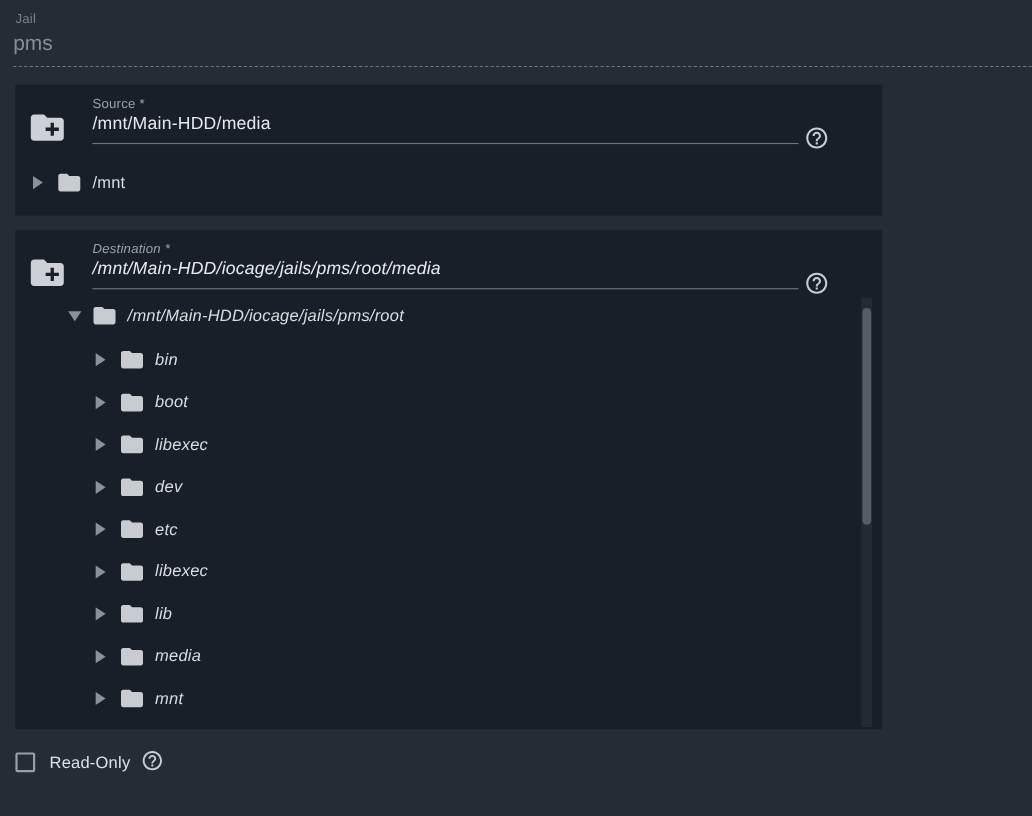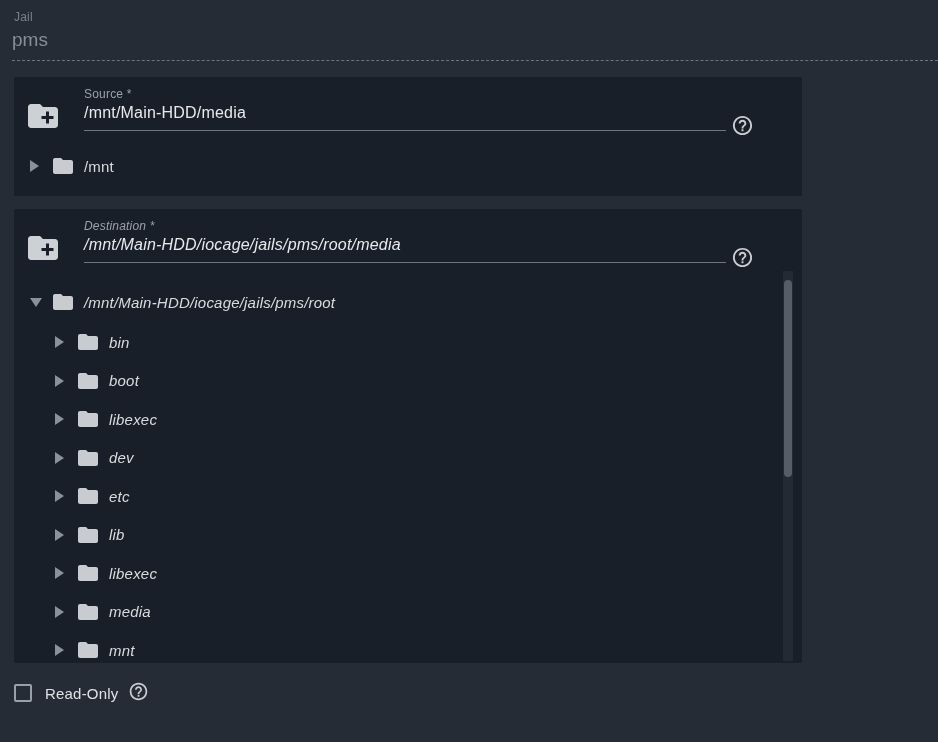--- a/index.html
+++ b/index.html
@@ -41,21 +41,21 @@
   }
   .help-btn{
     position:absolute;left:717px;top:37px;width:23px;height:23px;
     background:transparent;border:none;padding:0;cursor:pointer;
   }
   .help-btn svg{width:23px;height:23px;fill:#c9cdd1;}
 
   
   .tree{position:absolute;left:0;right:0;}
   .tree-src{top:68px;}
-  .tree-dest{top:72px;}
+  .tree-dest{top:57px;padding-left:32px;}
   .tree-row{display:flex;align-items:center;height:38px;cursor:pointer;}
   .tree-row.root{padding-left:16px;height:42px;}
   .tree-row.child{padding-left:41px;height:38.5px;}
   .toggle{width:13px;display:flex;align-items:center;justify-content:flex-start;margin-right:8px;flex:none;}
   .tri-right{width:0;height:0;border-left:9px solid #8b9199;border-top:6px solid transparent;border-bottom:6px solid transparent;}
   .tri-down{width:0;height:0;border-top:9px solid #8b9199;border-left:6px solid transparent;border-right:6px solid transparent;}
   .folder-ic{width:24px;height:24px;margin-right:9px;flex:none;}
   .folder-ic svg{width:24px;height:24px;fill:#c8cbd0;}
   .tree-label{font-size:15px;color:#d9dcdf;letter-spacing:.2px;white-space:nowrap;}
 
@@ -198,30 +198,30 @@
             </svg></span>
         <span class="tree-label">etc</span>
       </div>
       <div class="tree-row child">
         <span class="toggle">
             <span class="tri-right"></span>
           </span>
         <span class="folder-ic"><svg viewBox="0 0 24 24">
               <path d="M10 4H4c-1.1 0-2 .9-2 2v12c0 1.1.9 2 2 2h16c1.1 0 2-.9 2-2V8c0-1.1-.9-2-2-2h-8l-2-2z"></path>
             </svg></span>
+        <span class="tree-label">libexec</span>
+      </div>
+      <div class="tree-row child">
+        <span class="toggle">
+            <span class="tri-right"></span>
+          </span>
+        <span class="folder-ic"><svg viewBox="0 0 24 24">
+              <path d="M10 4H4c-1.1 0-2 .9-2 2v12c0 1.1.9 2 2 2h16c1.1 0 2-.9 2-2V8c0-1.1-.9-2-2-2h-8l-2-2z"></path>
+            </svg></span>
         <span class="tree-label">lib</span>
-      </div>
-      <div class="tree-row child">
-        <span class="toggle">
-            <span class="tri-right"></span>
-          </span>
-        <span class="folder-ic"><svg viewBox="0 0 24 24">
-              <path d="M10 4H4c-1.1 0-2 .9-2 2v12c0 1.1.9 2 2 2h16c1.1 0 2-.9 2-2V8c0-1.1-.9-2-2-2h-8l-2-2z"></path>
-            </svg></span>
-        <span class="tree-label">libexec</span>
       </div>
       <div class="tree-row child">
         <span class="toggle">
             <span class="tri-right"></span>
           </span>
         <span class="folder-ic"><svg viewBox="0 0 24 24">
               <path d="M10 4H4c-1.1 0-2 .9-2 2v12c0 1.1.9 2 2 2h16c1.1 0 2-.9 2-2V8c0-1.1-.9-2-2-2h-8l-2-2z"></path>
             </svg></span>
         <span class="tree-label">media</span>
       </div>

